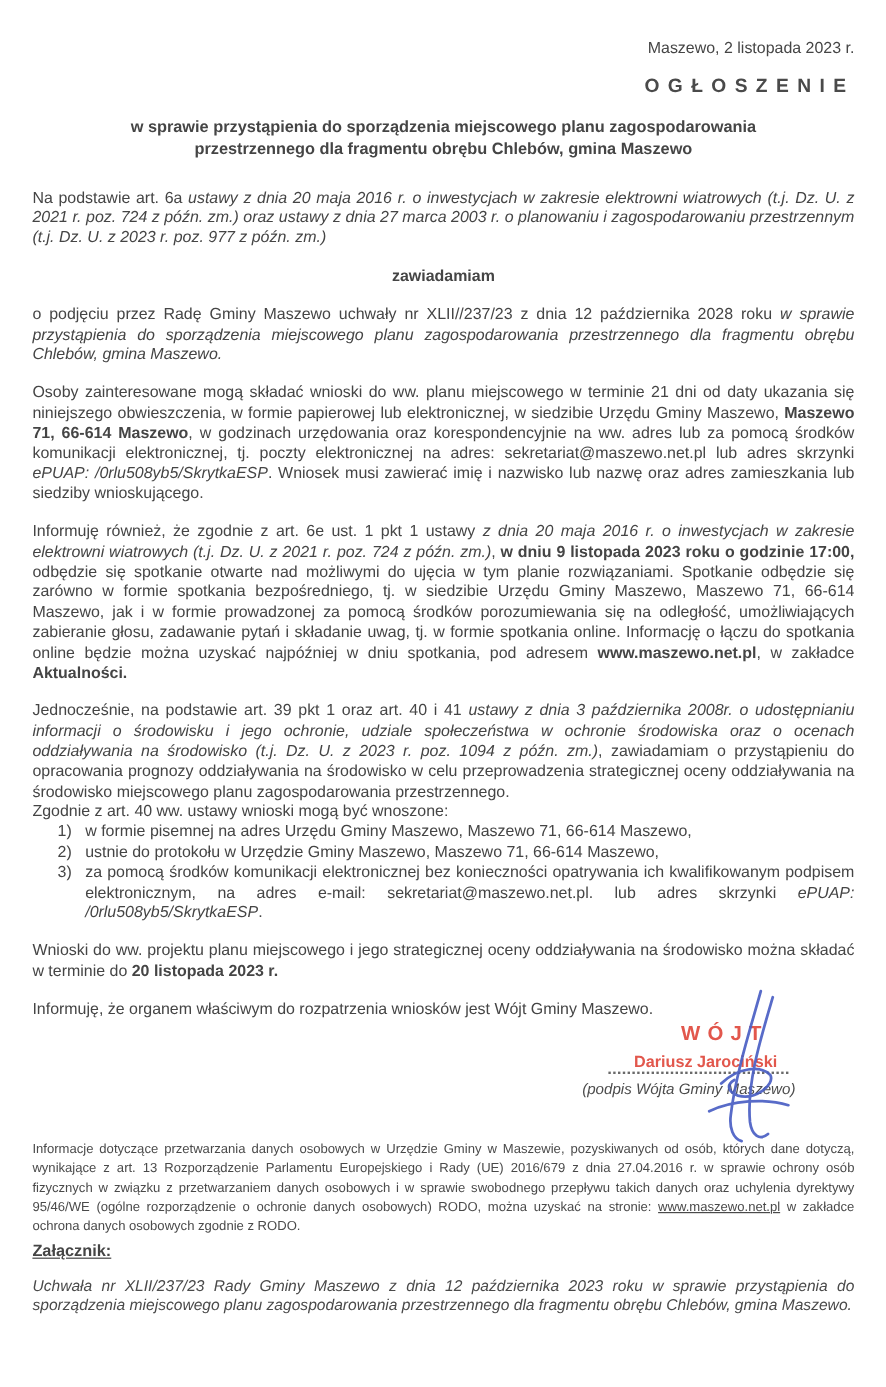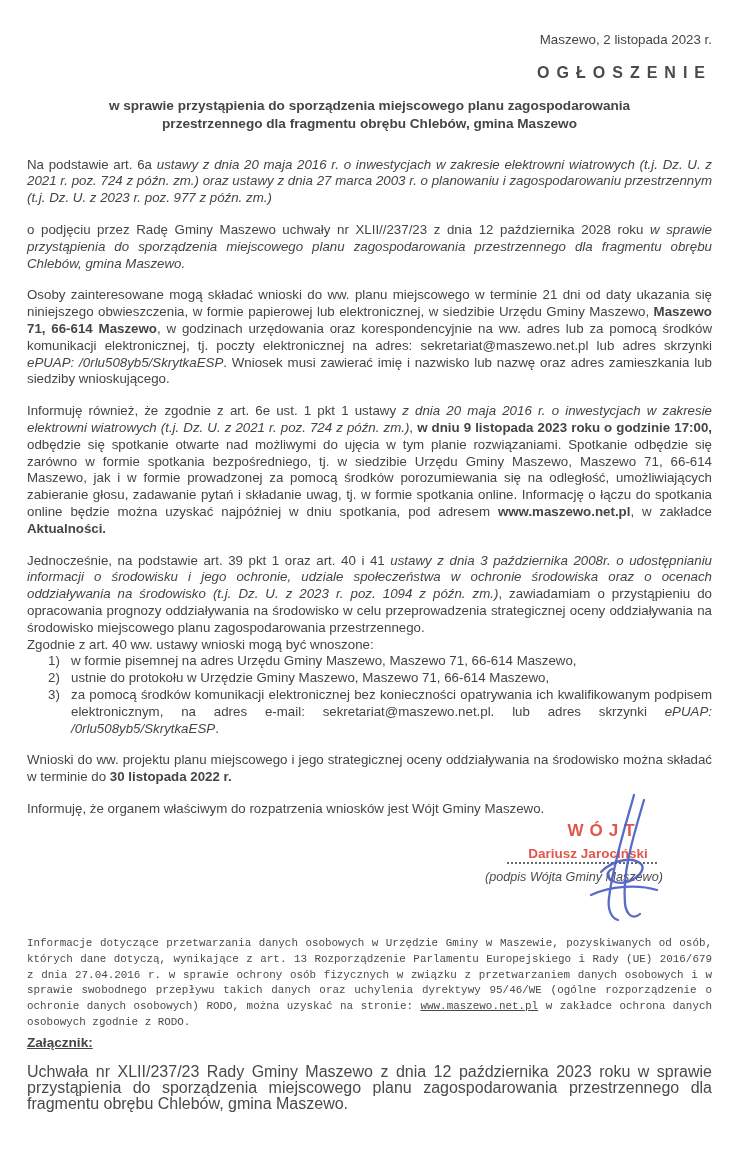--- a/index.html
+++ b/index.html
@@ -52,44 +52,45 @@
     margin-top:7px; line-height:14px;
   }
   .sig-dots {
     width:150px; margin:0 auto; border-bottom:2.2px dotted #6a6a6a;
     height:1px; position:relative; left:8px;
   }
   .sig-caption { font-style:italic; font-size:12.6px; margin-top:5px; color:#4c4c4c; }
   .sig-svg { position:absolute; top:-30px; left:138px; pointer-events:none; }
 
   .rodo {
-    margin-top:28px; font-size:10.9px; line-height:15.9px;
-    text-align:justify; color:#4a4a4a;font-family:Liberation Mono, monospace;
+    margin-top:12px; font-size:10.9px; line-height:15.9px;
+    text-align:justify; color:#4a4a4a;
   }
   .zalacznik {
     margin-top:4px; font-weight:bold; font-size:13.6px; text-decoration:underline;
   }
   .attachment {
-    margin-top:12px; font-size:16px; line-height:16px;
+    margin-top:12px; font-style:italic; font-size:13px; line-height:16px;
     text-align:justify; color:#4a4a4a;
   }
 </style>
 </head>
 <body>
 
 <div class="page">
 
   <div class="place-date">Maszewo, 2 listopada 2023 r.</div>
 
   <div class="doc-title">OGŁOSZENIE</div>
 
   <div class="subject-heading">w sprawie przystąpienia do sporządzenia miejscowego planu zagospodarowania przestrzennego dla fragmentu obrębu Chlebów, gmina Maszewo</div>
 
   <p class="body-par" style="margin-top:24px"><span>Na podstawie art. 6a </span><span class="i">ustawy z dnia 20 maja 2016 r. o inwestycjach w zakresie elektrowni wiatrowych (t.j. Dz. U. z 2021 r. poz. 724 z późn. zm.) oraz ustawy z dnia 27 marca 2003 r. o planowaniu i zagospodarowaniu przestrzennym (t.j. Dz. U. z 2023 r. poz. 977 z późn. zm.)</span></p>
 
+  <p class="center-b">zawiadamiam</p>
 
   <p class="body-par"><span>o podjęciu przez Radę Gminy Maszewo uchwały nr XLII//237/23 z dnia 12 października 2028 roku </span><span class="i">w sprawie przystąpienia do sporządzenia miejscowego planu zagospodarowania przestrzennego dla fragmentu obrębu Chlebów, gmina Maszewo.</span></p>
 
   <p class="body-par"><span>Osoby zainteresowane mogą składać wnioski do ww. planu miejscowego w terminie 21 dni od daty ukazania się niniejszego obwieszczenia, w formie papierowej lub elektronicznej, w siedzibie Urzędu Gminy Maszewo, </span><span class="b">Maszewo 71, 66-614 Maszewo</span><span>, w godzinach urzędowania oraz korespondencyjnie na ww. adres lub za pomocą środków komunikacji elektronicznej, tj. poczty elektronicznej na adres: sekretariat@maszewo.net.pl lub adres skrzynki </span><span class="i">ePUAP: /0rlu508yb5/SkrytkaESP</span><span>. Wniosek musi zawierać imię i nazwisko lub nazwę oraz adres zamieszkania lub siedziby wnioskującego.</span></p>
 
   <p class="body-par"><span>Informuję również, że zgodnie z art. 6e ust. 1 pkt 1 ustawy </span><span class="i">z dnia 20 maja 2016 r. o inwestycjach w zakresie elektrowni wiatrowych (t.j. Dz. U. z 2021 r. poz. 724 z późn. zm.)</span><span>, </span><span class="b">w dniu 9 listopada 2023 roku o godzinie 17:00,</span><span> odbędzie się spotkanie otwarte nad możliwymi do ujęcia w tym planie rozwiązaniami. Spotkanie odbędzie się zarówno w formie spotkania bezpośredniego, tj. w siedzibie Urzędu Gminy Maszewo, Maszewo 71, 66-614 Maszewo, jak i w formie prowadzonej za pomocą środków porozumiewania się na odległość, umożliwiających zabieranie głosu, zadawanie pytań i składanie uwag, tj. w formie spotkania online. Informację o łączu do spotkania online będzie można uzyskać najpóźniej w dniu spotkania, pod adresem </span><span class="b">www.maszewo.net.pl</span><span>,  w zakładce </span><span class="b">Aktualności.</span></p>
 
   <p class="body-par"><span>Jednocześnie, na podstawie art. 39 pkt 1 oraz art. 40 i 41 </span><span class="i">ustawy z dnia 3 października 2008r. o udostępnianiu informacji o środowisku i jego ochronie, udziale społeczeństwa w ochronie środowiska oraz o ocenach oddziaływania na środowisko (t.j. Dz. U. z 2023 r. poz. 1094 z późn. zm.)</span><span>, zawiadamiam o przystąpieniu do opracowania prognozy oddziaływania na środowisko w celu przeprowadzenia strategicznej oceny oddziaływania na środowisko miejscowego planu zagospodarowania przestrzennego.</span></p>
   <p class="no-gap">Zgodnie z art. 40 ww. ustawy wnioski mogą być wnoszone:</p>
 
@@ -101,21 +102,21 @@
     <div class="item">
       <span class="num">2)</span>
       <span><span>ustnie do protokołu w Urzędzie Gminy Maszewo, Maszewo 71, 66-614 Maszewo,</span></span>
     </div>
     <div class="item">
       <span class="num">3)</span>
       <span><span>za pomocą środków komunikacji elektronicznej bez konieczności opatrywania ich kwalifikowanym podpisem elektronicznym, na adres e-mail: sekretariat@maszewo.net.pl. lub adres skrzynki </span><span class="i">ePUAP: /0rlu508yb5/SkrytkaESP</span><span>.</span></span>
     </div>
   </div>
 
-  <p class="body-par"><span>Wnioski do ww. projektu planu miejscowego i jego strategicznej oceny oddziaływania na środowisko można składać w terminie do </span><span class="b">30 listopada 2022 r.</span></p>
+  <p class="body-par"><span>Wnioski do ww. projektu planu miejscowego i jego strategicznej oceny oddziaływania na środowisko można składać w terminie do </span><span class="b">20 listopada 2023 r.</span></p>
 
   <p class="body-par">Informuję, że organem właściwym do rozpatrzenia wniosków jest Wójt Gminy Maszewo.</p>
 
   <div class="sig-wrap">
     <div class="sig-block">
       <div class="stamp-title" style="color:#e2574c">WÓJT</div>
       <div class="stamp-name" style="color:#e2574c">Dariusz Jarociński</div>
       <div class="sig-dots"></div>
       <div class="sig-caption">(podpis Wójta Gminy Maszewo)</div>
       <svg class="sig-svg" width="74" height="136" viewBox="0 0 74 136">

